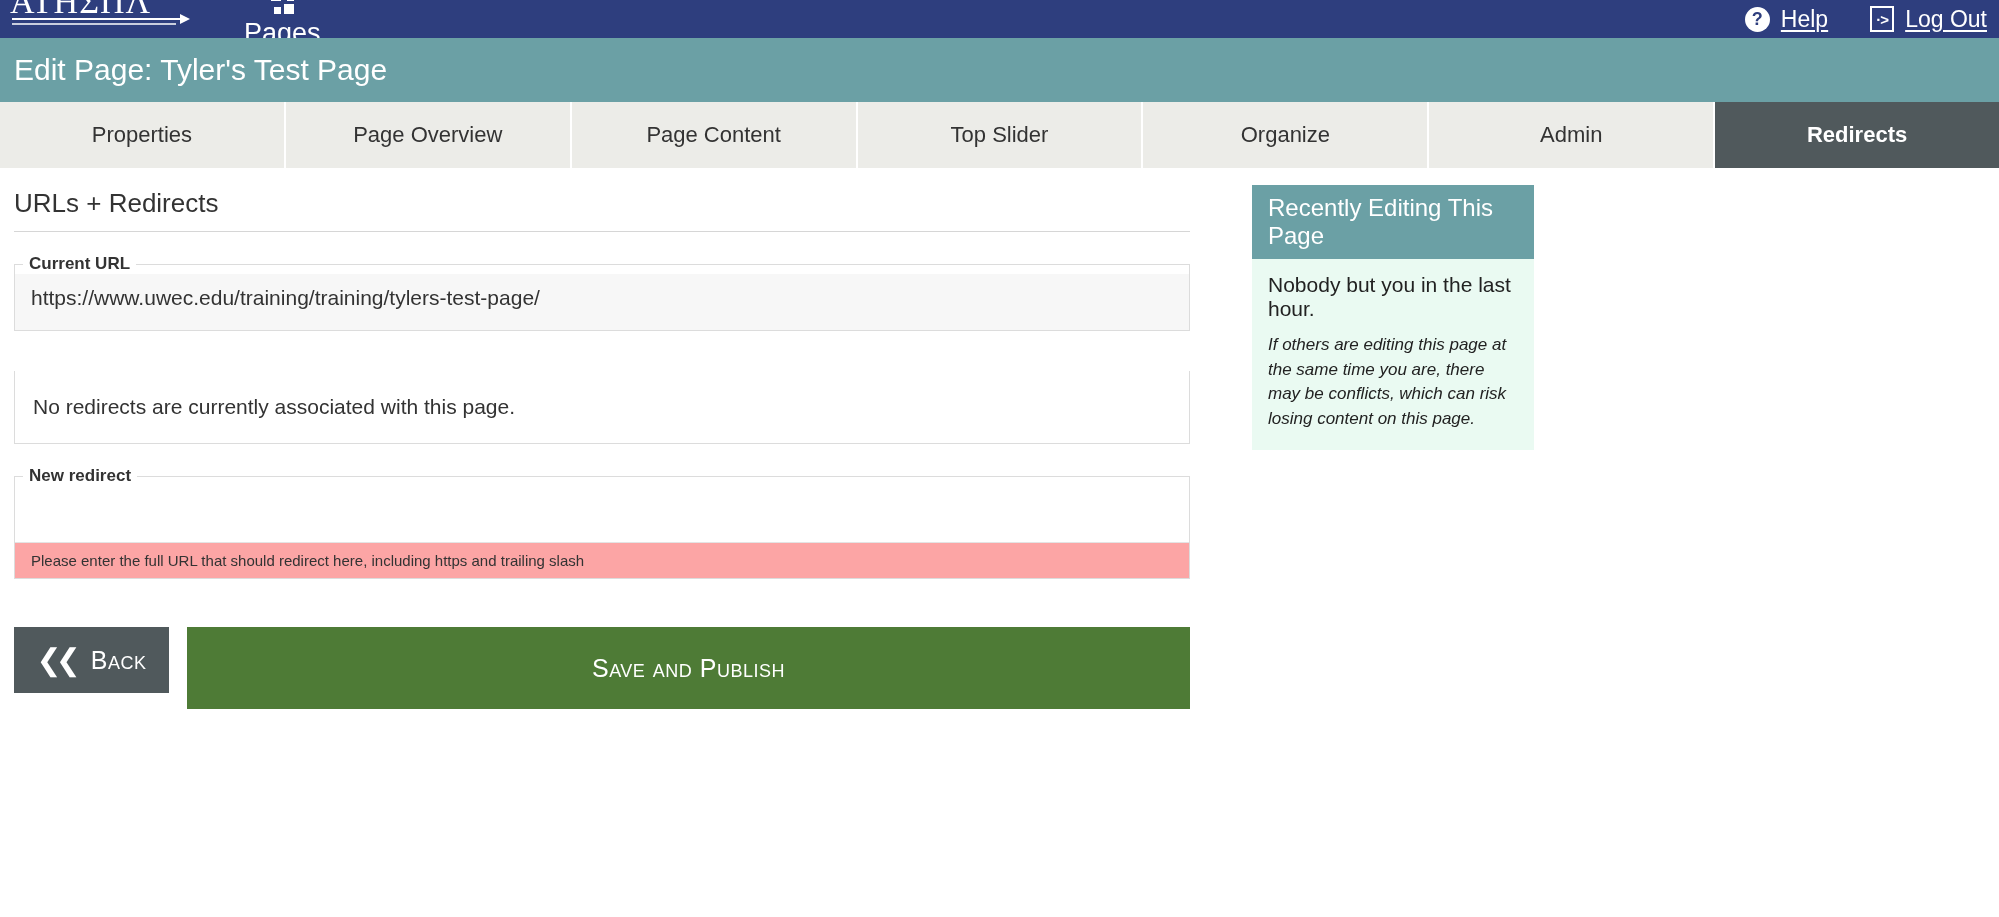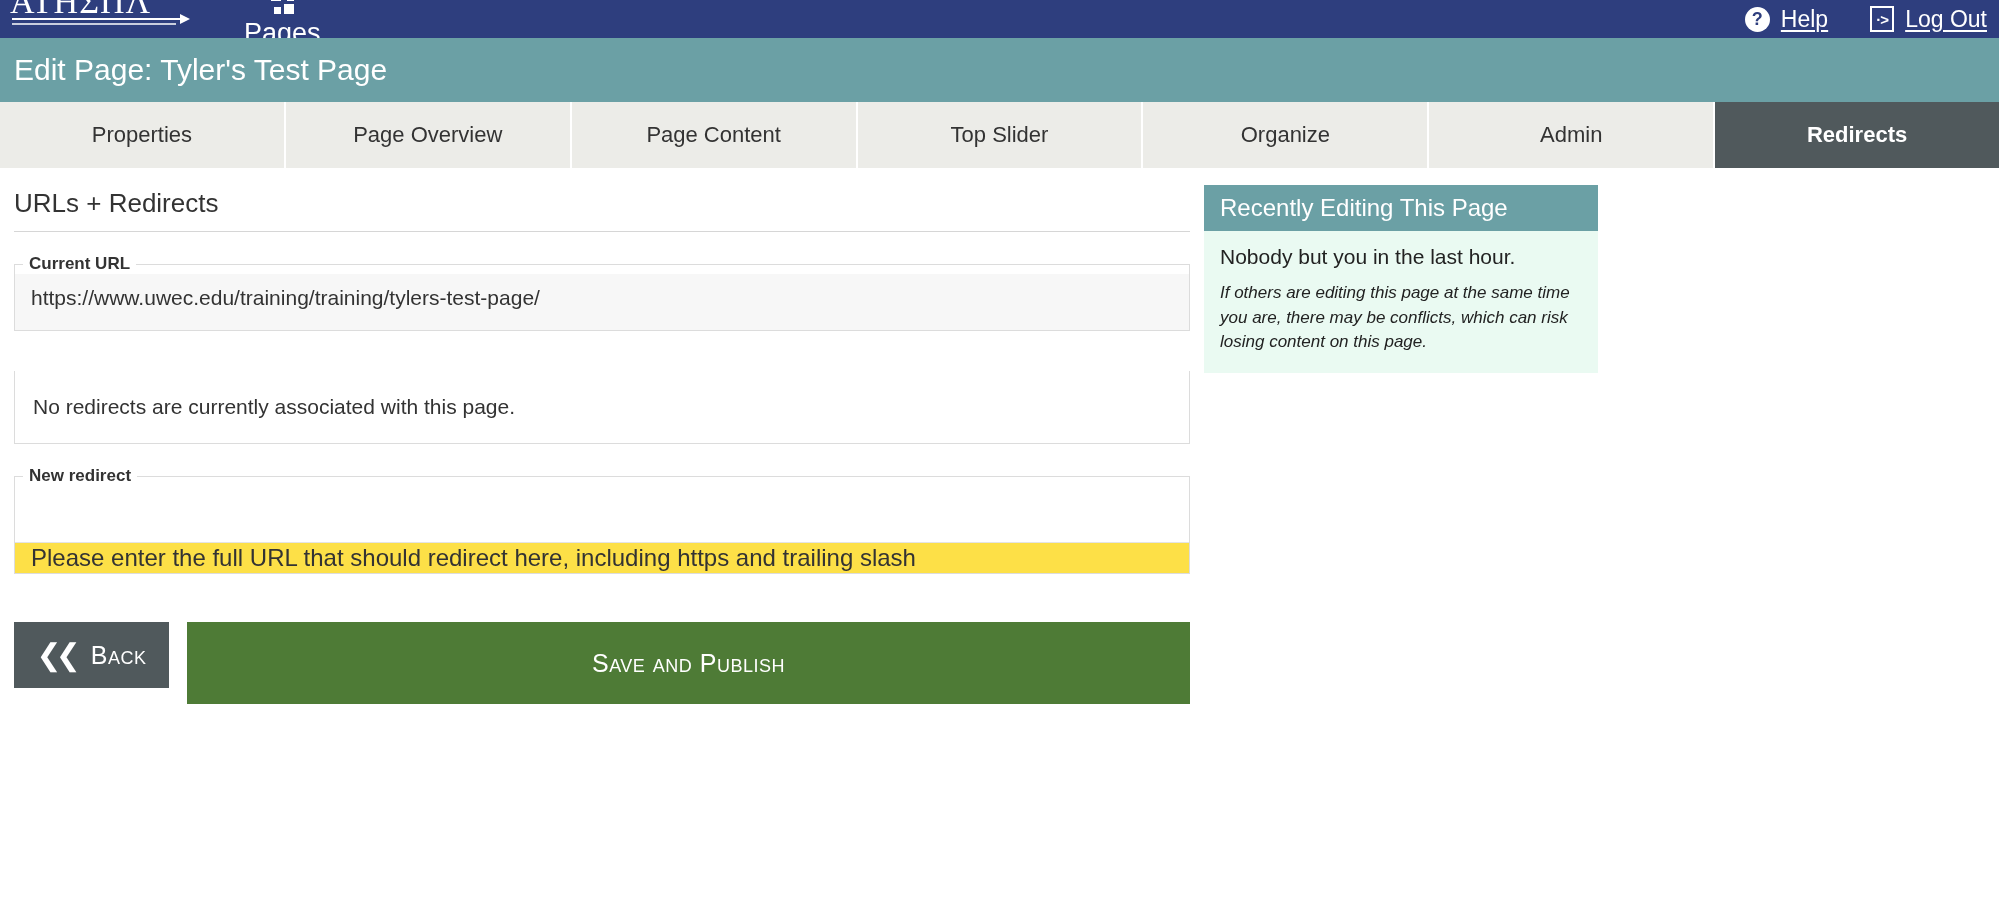--- a/index.html
+++ b/index.html
@@ -119,20 +119,21 @@
     background: #50595c;
     color: #ffffff;
     font-weight: bold;
   }
 
   
   .page {
     display: flex;
     align-items: flex-start;
     padding-top: 0;
+    gap: 48px;
   }
   .main-col { width: 1204px; flex: 0 0 1204px; padding: 0 14px; }
   .side-col { width: 795px; flex: 0 0 795px; padding-top: 17px; }
 
   .section-title {
     font-size: 26px;
     color: #333333;
     font-weight: 400;
     margin-top: 20px;
     padding-bottom: 12px;
@@ -162,45 +163,45 @@
     background: #ffffff;
     height: 56px;
     border: none;
     width: 100%;
     padding: 0 16px;
     font-size: 21px;
     font-family: "Liberation Sans", sans-serif;
     outline: none;
   }
   .help-text {
-    background: #fde047;
+    background: #fca5a5;
     border-top: 1px solid #e4e4e4;
-    padding: 1px 16px;
-    font-size: 24px;
+    padding: 9px 16px;
+    font-size: 15px;
     color: #333333;
   }
 
   
   .panel { margin-top: 40px; }
   .panel-head {
     background: #50595c;
     color: #ffffff;
     font-size: 25px;
     padding: 16px 20px;
   }
   .panel-body {
     border: 1px solid #dcdcdc;
     border-top: none;
     padding: 24px 18px;
     font-size: 21px;
     color: #333333;
   }
 
   
-  .side-card { width: 394px; }
+  .side-card { width: 282px; }
   .side-card-head {
     background: #6ba0a5;
     color: #ffffff;
     font-size: 24px;
     padding: 9px 16px;
   }
   .side-card-body {
     background: #eafaf2;
     padding: 14px 16px 18px 16px;
   }

